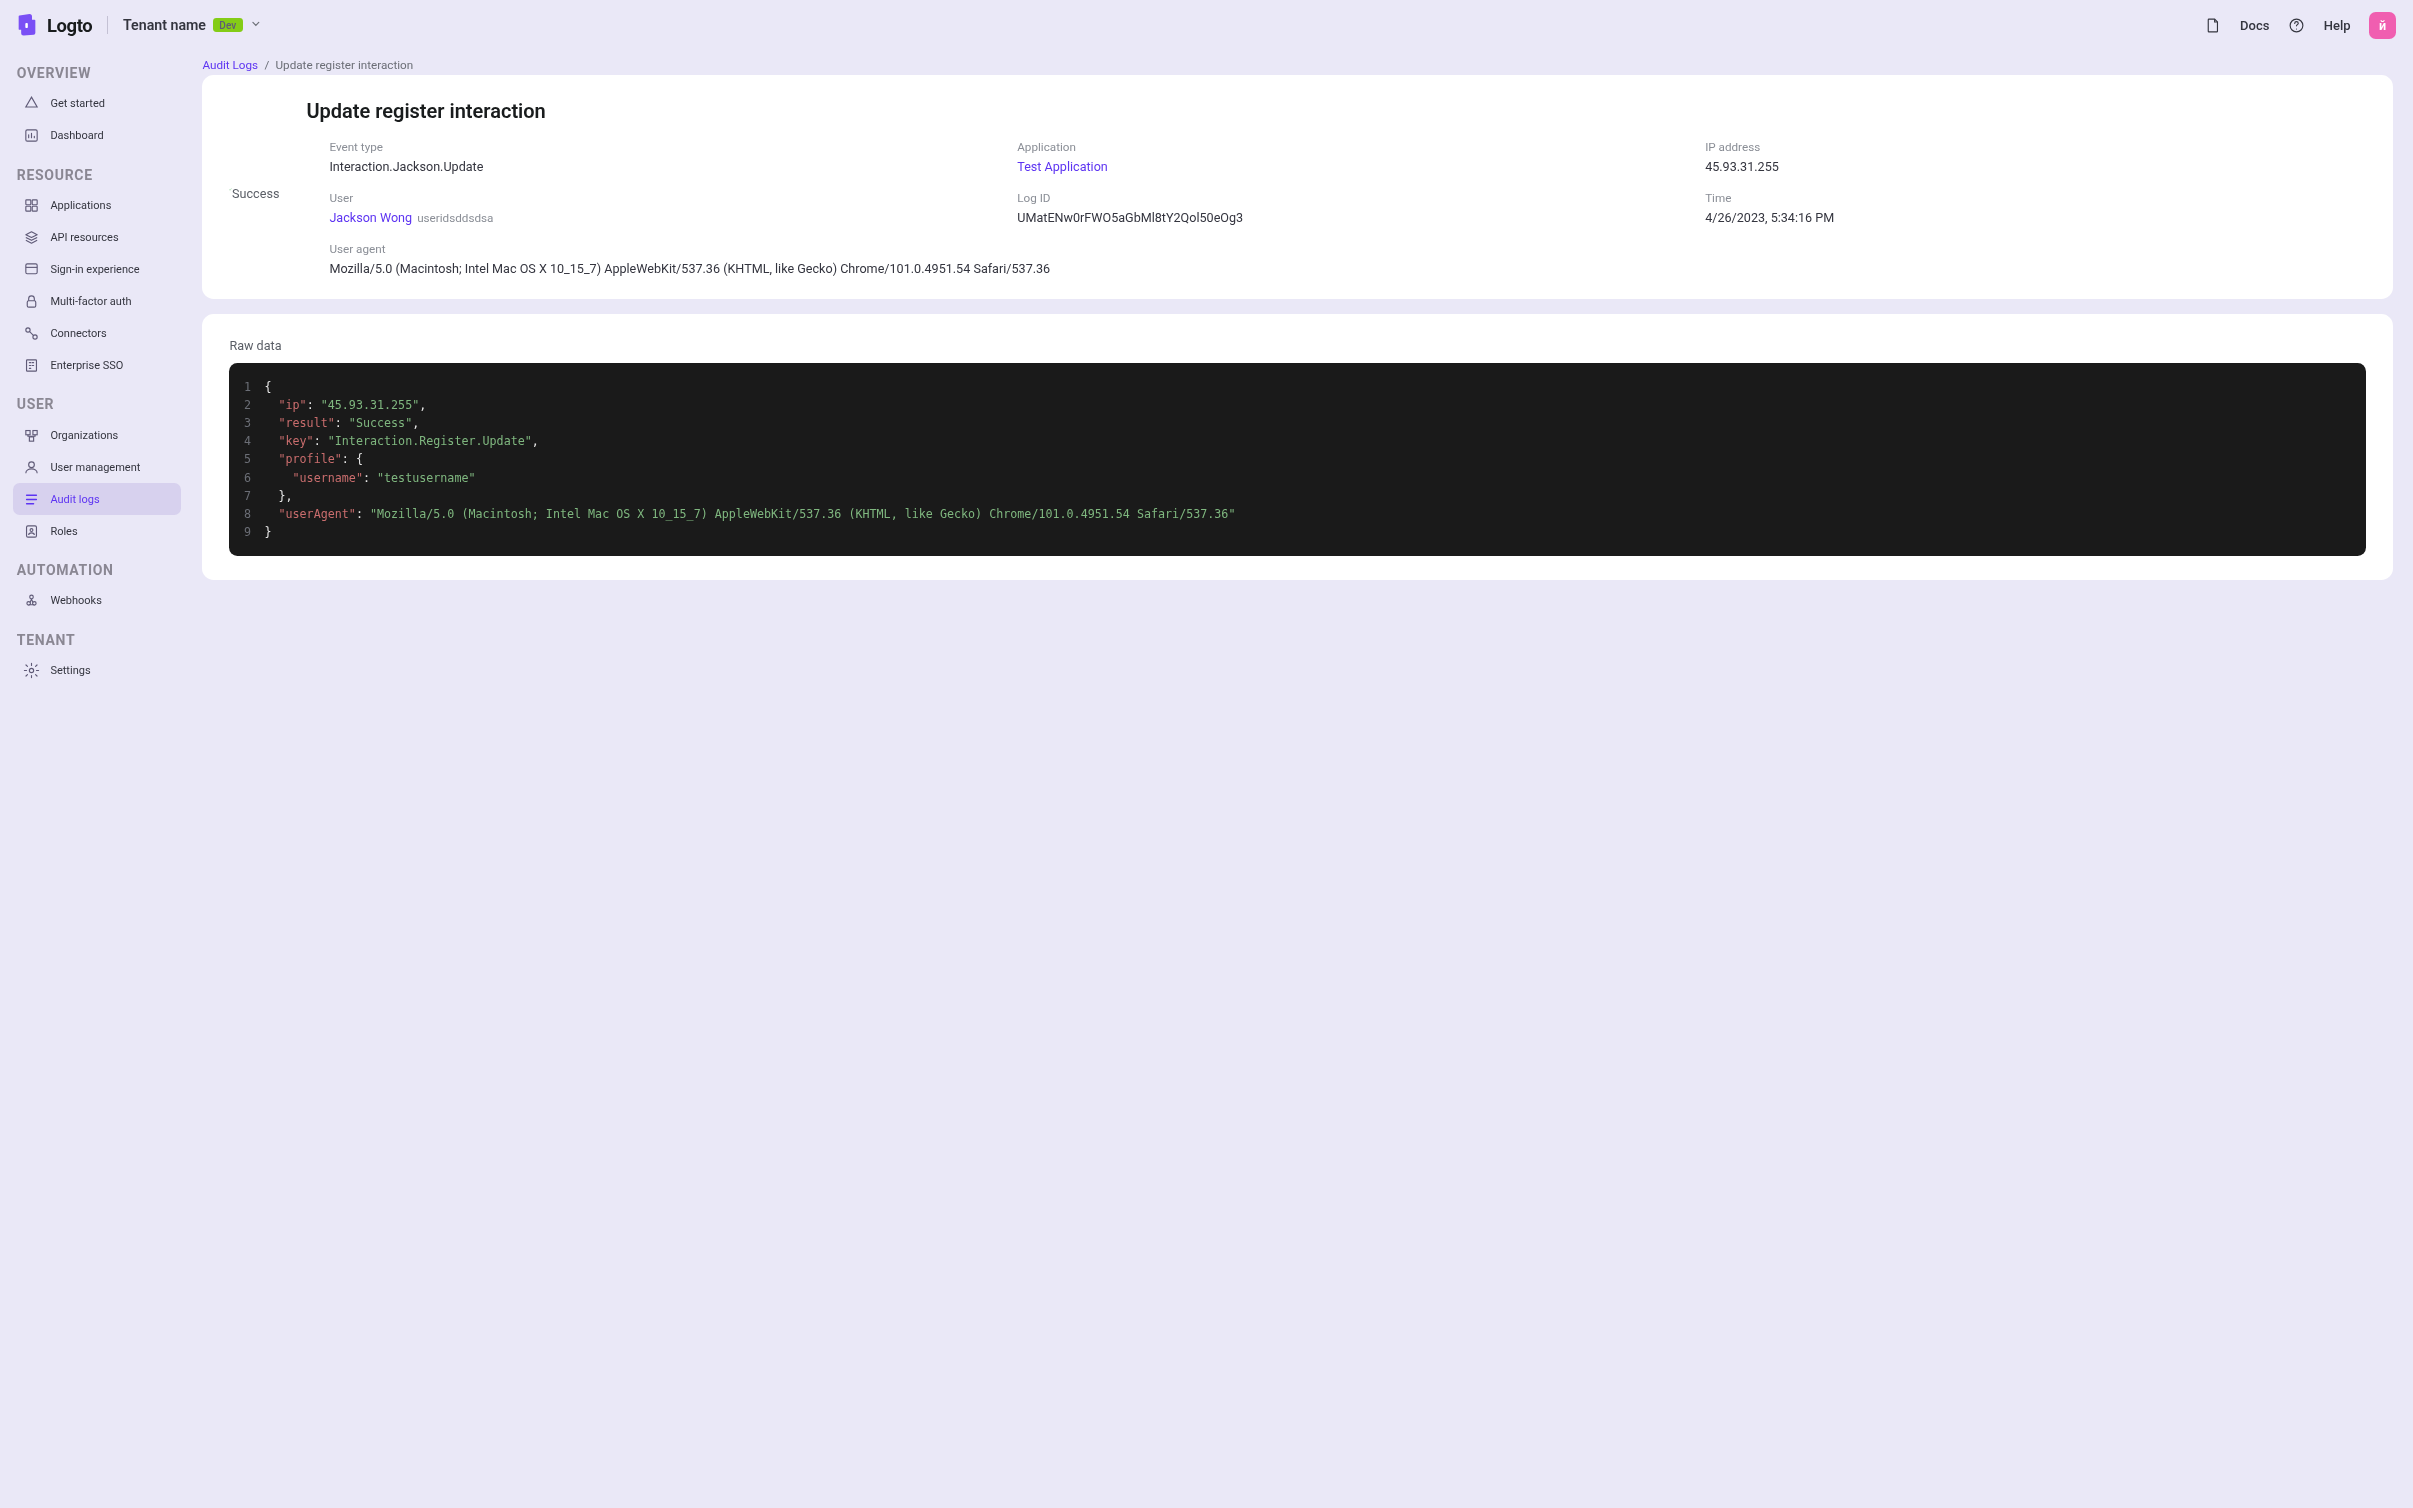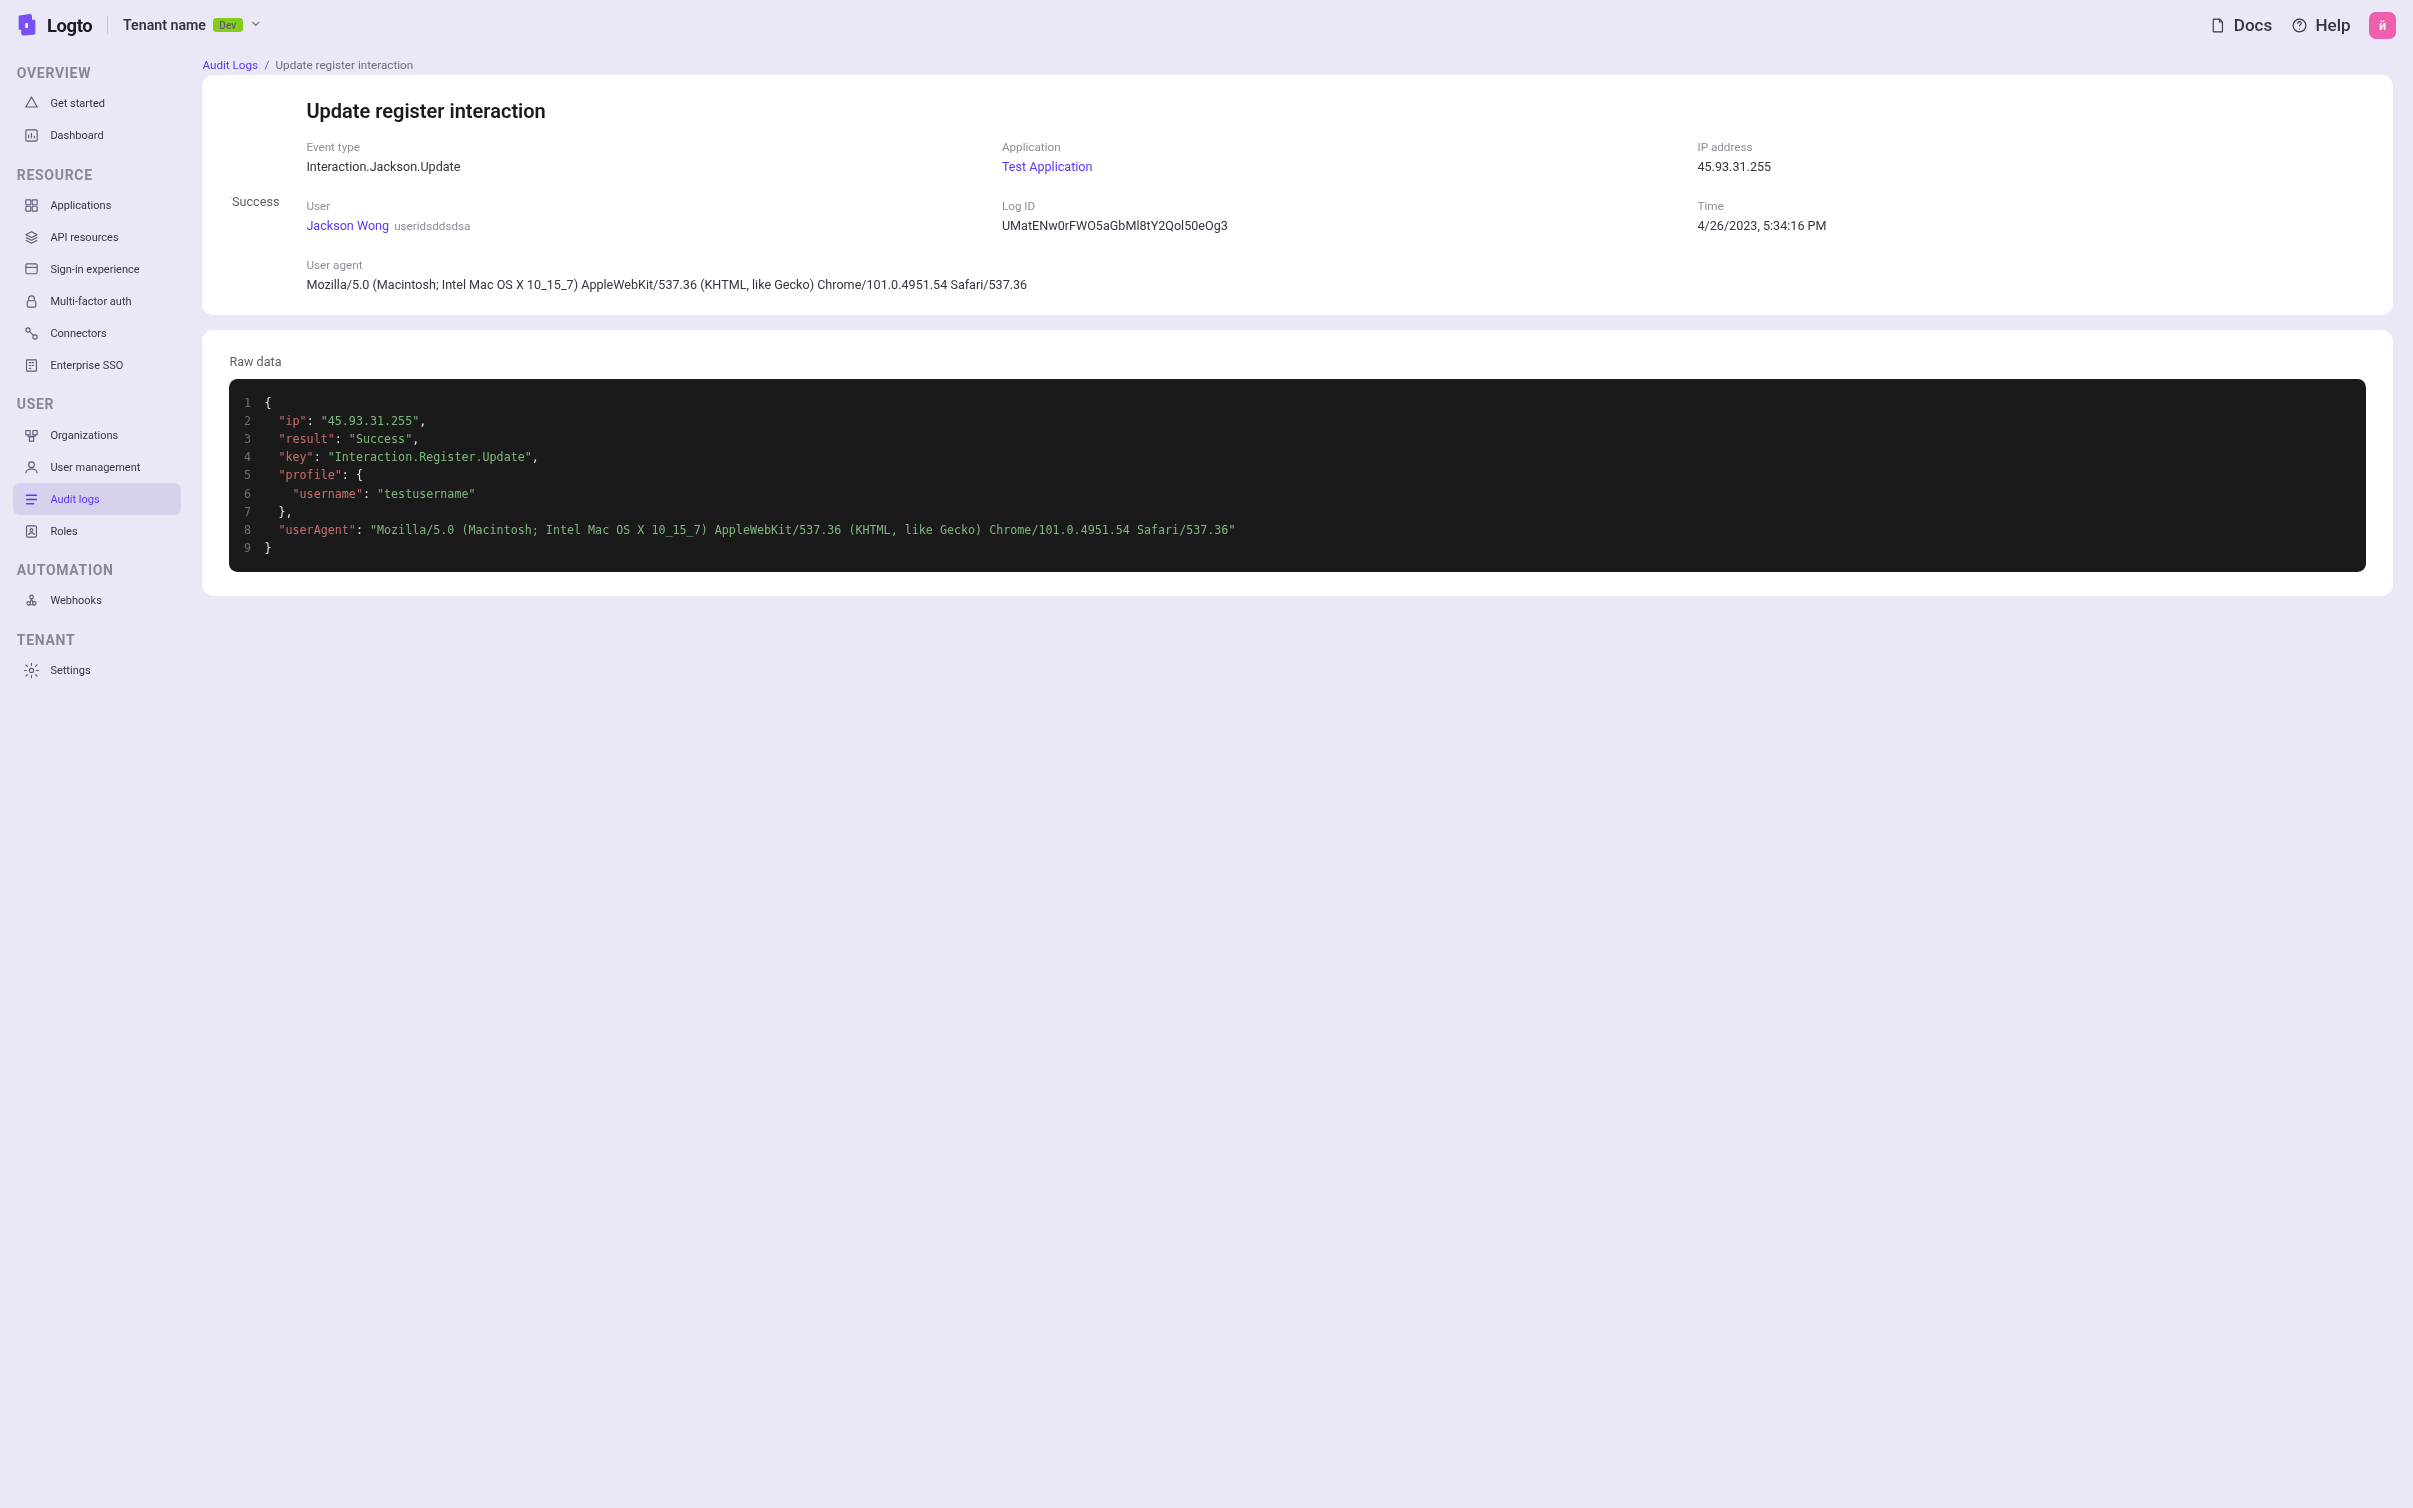--- a/index.html
+++ b/index.html
@@ -6,42 +6,42 @@
 body { font-family: -apple-system, BlinkMacSystemFont, "Segoe UI", Roboto, sans-serif; background: #eae8f7; color: #191c1d; font-size: 11.7px; }
 .topbar { display: flex; align-items: center; padding: 10px 17px; height: 50px; }
 .logo-wrap { display: flex; align-items: center; gap: 10px; }
 .logo-mark { width: 20px; height: 23.5px; }
 .logo-text { font-size: 18.4px; font-weight: 700; color: #191c1d; letter-spacing: -0.4px; }
 .tenant-sep { width: 0.8px; height: 18.4px; background: #c4c1d4; margin: 0 15px; }
 .tenant-name { font-size: 14.2px; font-weight: 600; color: #34353f; }
 .dev-badge { background: #84cc16; color: #5f5a77; font-size: 10px; font-weight: 500; padding: 1.7px 6.7px; border-radius: 3.4px; margin-left: 6.7px; }
 .tenant-caret { color: #6b6e76; margin-left: 6.7px; }
 .topbar-spacer { flex: 1; }
-.topbar-link { display: flex; align-items: center; gap: 8px; color: #34353f; font-size: 17px; font-weight: 500; margin-right: 18.4px; cursor: pointer; }
+.topbar-link { display: flex; align-items: center; gap: 19px; color: #34353f; font-size: 13px; font-weight: 500; margin-right: 18.4px; cursor: pointer; }
 .topbar-link svg { width: 17px; height: 17px; }
 .avatar { width: 27px; height: 27px; border-radius: 6.7px; background: #f05eb0; color: #fff; display: flex; align-items: center; justify-content: center; font-weight: 600; font-size: 12.6px; }
 .layout { display: flex; }
 .sidebar { width: 194px; padding: 0 13.4px 20px 13.4px; }
 .side-section { font-size: 14px; font-weight: 700; letter-spacing: 0.7px; color: #8a8793; text-transform: uppercase; padding: 15px 3.4px 6.7px 3.4px; }
 .side-item { display: flex; align-items: center; gap: 10px; padding: 7.5px 10px; border-radius: 6.7px; color: #34353f; font-size: 11px; cursor: pointer; }
 .side-item svg { width: 17px; height: 17px; flex-shrink: 0; color: #5f5a77; }
 .side-item.active { background: #d7d1ee; color: #5d34f2; }
 .side-item.active svg { color: #5d34f2; }
 .main { flex: 1; padding: 8.4px 20px 20px 8.4px; max-width: calc(100% - 194px); }
 .breadcrumb { font-size: 11.7px; margin-bottom: 3px; color: #6b6e76; }
 .breadcrumb a { color: #5d34f2; text-decoration: none; }
 .breadcrumb .sep { margin: 0 3.4px; }
 .card { background: #fff; border-radius: 11.7px; padding: 23.5px 27px; margin-bottom: 15px; }
 .detail-header { display: flex; gap: 27px; }
 .status-col { display: flex; align-items: center; width: 50px; padding-top: 3.4px; }
 .status-check { color: #3ead4e; }
 .status-label { font-size: 12.6px; color: #5a5e66; margin-top: 8.4px; }
 .detail-body { flex: 1; }
 .page-title { font-size: 20px; font-weight: 600; margin-bottom: 17px; color: #191c1d; }
-.meta-grid { display: grid; grid-template-columns: repeat(3, 1fr); gap: 25px 27px; }
+.meta-grid { display: grid; grid-template-columns: repeat(3, 1fr); gap: 17px 27px; margin-left: 23px; }
 .meta-item .meta-label { font-size: 11.7px; color: #8a8e96; margin-bottom: 5px; }
 .meta-item .meta-value { font-size: 12.6px; color: #34353f; word-break: break-word; }
 .meta-value a { color: #5d34f2; text-decoration: none; }
 .user-id { color: #8a8e96; font-size: 11.7px; margin-left: 5px; }
 .meta-full { grid-column: 1 / -1; }
 .raw-title { font-size: 12.6px; color: #5a5e66; margin-bottom: 10px; }
 .code-block { background: #1a1a1a; border-radius: 8.4px; padding: 15px 0; font-family: "SF Mono", Monaco, Consolas, monospace; font-size: 11.7px; line-height: 1.55; color: #e8e8e8; overflow-x: auto; }
 .code-line { display: flex; }
 .line-no { width: 35px; text-align: right; padding-right: 13.4px; color: #6b6e76; user-select: none; flex-shrink: 0; }
 .line-code { flex: 1; padding-right: 17px; white-space: pre-wrap; word-break: break-word; }

